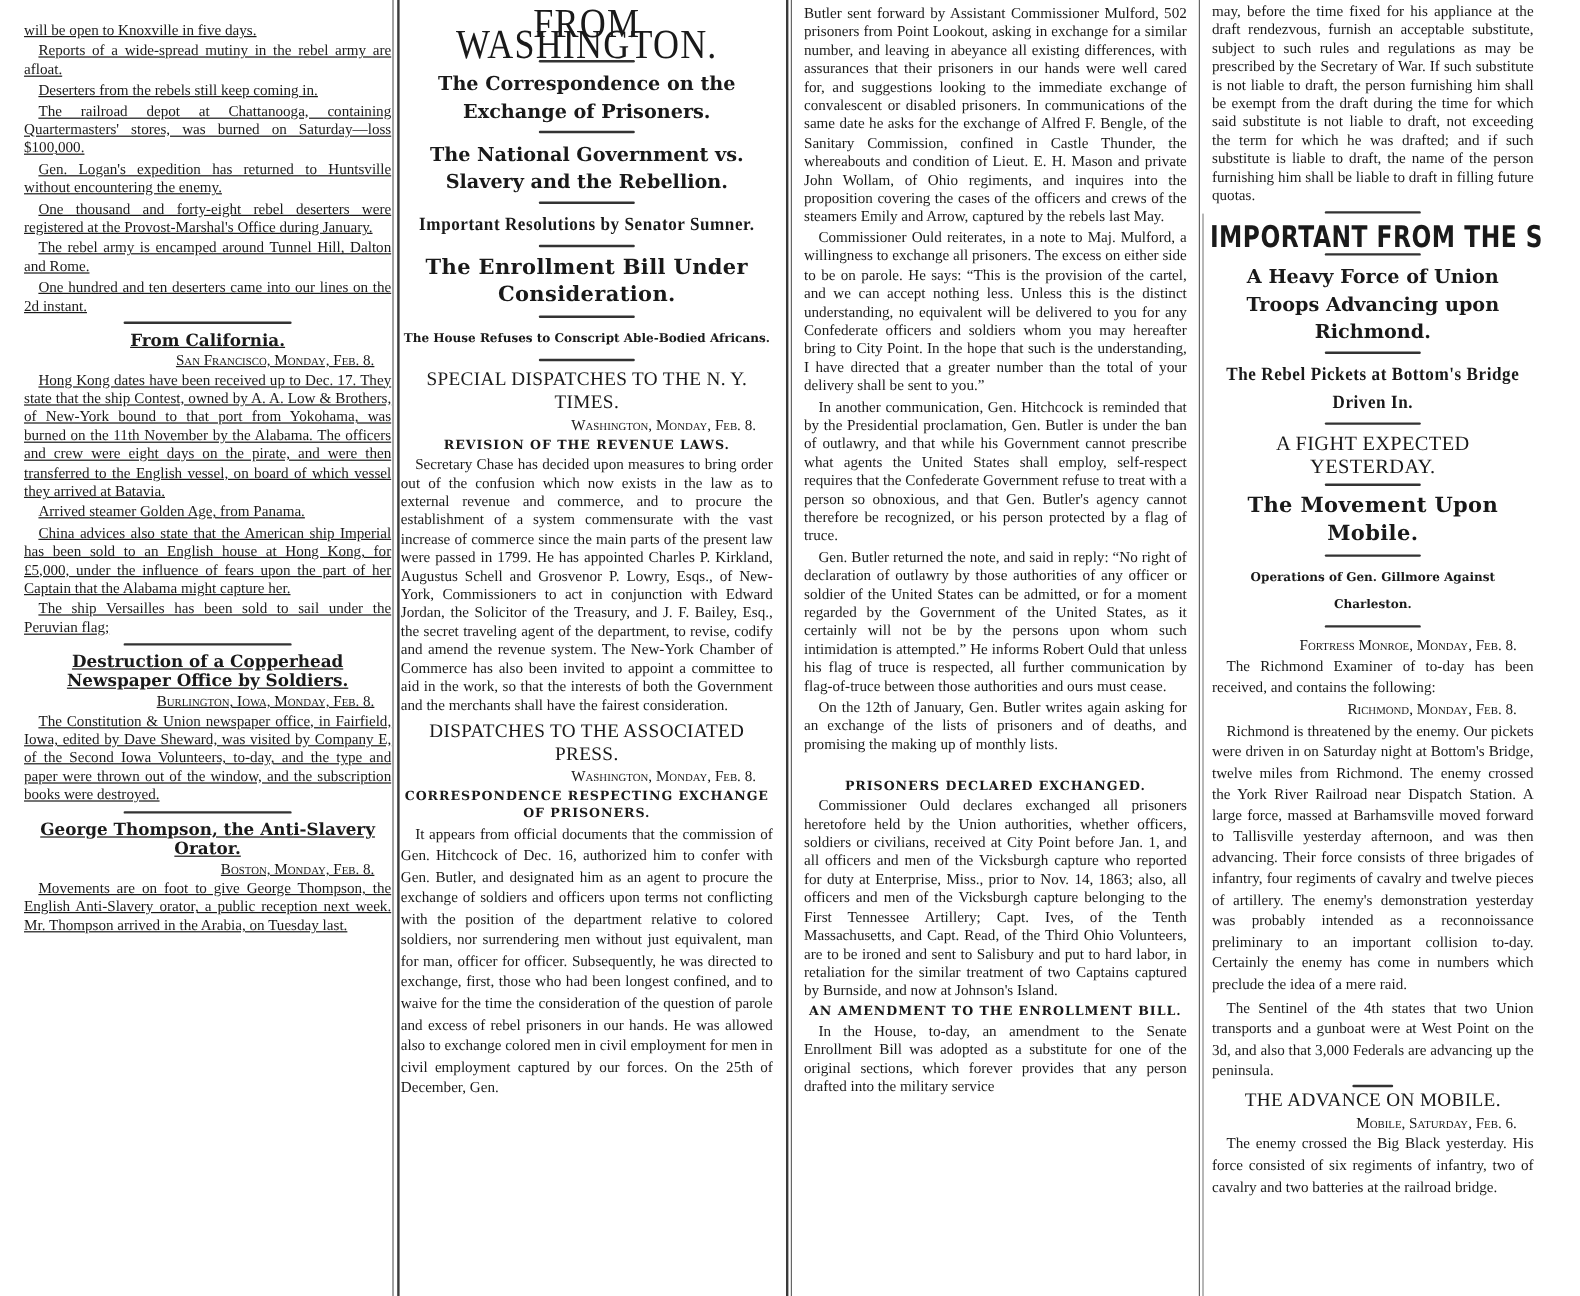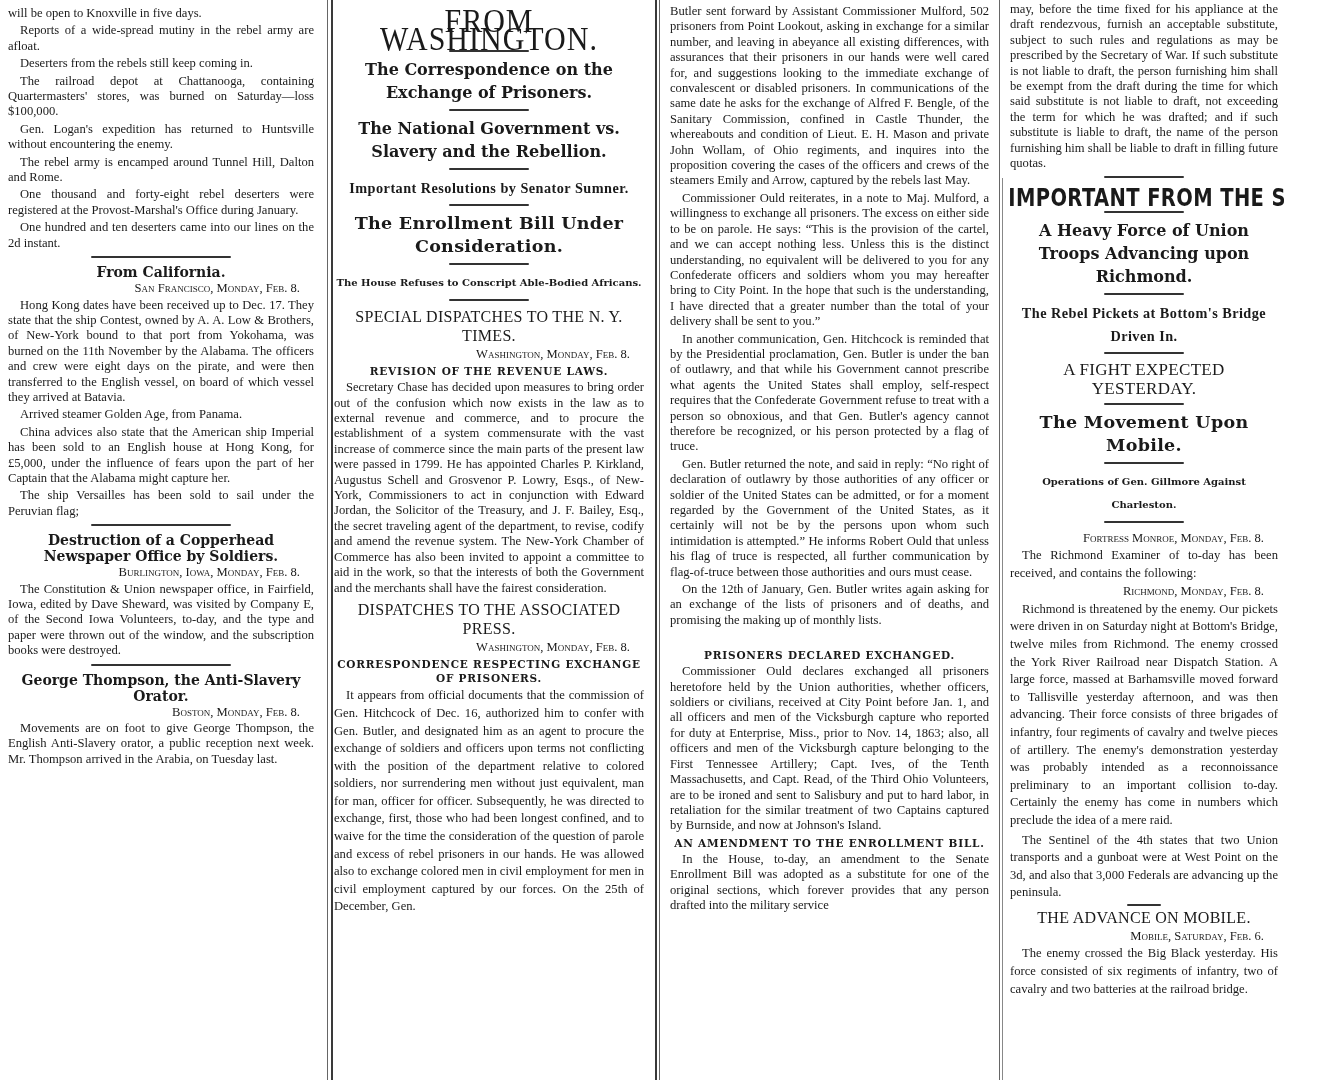--- a/index.html
+++ b/index.html
@@ -8,21 +8,21 @@
     background: #ffffff; color: #1a1a1a;
     font-family: "Liberation Serif", "DejaVu Serif", serif;
     position: relative;
   }
   .page { position: absolute; inset: 0; }
   .col {
     position: absolute; top: 0; bottom: 0;
     box-sizing: border-box; overflow: hidden;
     font-size: 12.6px; line-height: 15.4px;
   }
-  #col1 { left: 0; width: 322px; padding: 6px 8px 0 8px; }
+  #col1 { left: 12px; width: 322px; padding: 18px 8px 0 8px; text-decoration: underline; }
   #col2 { left: 334px; width: 318px; padding: 8px 8px 0 0; }
   #col3 { left: 660px; width: 337px; padding: 4px 8px 16px 10px; }
   #col4 { left: 1004px; width: 280px; padding: 2px 6px 0 6px; }
   .rule-v {
     position: absolute; top: 0; bottom: 0; width: 2px;
     background: #3a3a3a;
   }
   .rule-v.thin { width: 1px; background: #666; }
   p.para { margin: 0 0 2px 0; text-align: justify; text-indent: 12px; hyphens: none; }
   p.para.noindent { text-indent: 0; }
@@ -73,22 +73,22 @@
 <body>
 
 <div class="page">
 
   <div class="col" id="col1">
     <p class="para noindent">will be open to Knoxville in five days.</p>
     <p class="para">Reports of a wide-spread mutiny in the rebel army are afloat.</p>
     <p class="para">Deserters from the rebels still keep coming in.</p>
     <p class="para">The railroad depot at Chattanooga, containing Quartermasters' stores, was burned on Saturday—loss $100,000.</p>
     <p class="para">Gen. Logan's expedition has returned to Huntsville without encountering the enemy.</p>
+    <p class="para">One thousand and forty-eight rebel deserters were registered at the Provost-Marshal's Office during January.</p>
     <p class="para">The rebel army is encamped around Tunnel Hill, Dalton and Rome.</p>
-    <p class="para">One thousand and forty-eight rebel deserters were registered at the Provost-Marshal's Office during January.</p>
     <p class="para">One hundred and ten deserters came into our lines on the 2d instant.</p>
     <div class="hdrule long"></div>
 
     <h2 class="section">From California.</h2>
     <div class="dateline sc">San Francisco, Monday, Feb. 8.</div>
     <p class="para">Hong Kong dates have been received up to Dec. 17. They state that the ship Contest, owned by A. A. Low &amp; Brothers, of New-York bound to that port from Yokohama, was burned on the 11th November by the Alabama. The officers and crew were eight days on the pirate, and were then transferred to the English vessel, on board of which vessel they arrived at Batavia.</p>
     <p class="para">Arrived steamer Golden Age, from Panama.</p>
     <p class="para">China advices also state that the American ship Imperial has been sold to an English house at Hong Kong, for £5,000, under the influence of fears upon the part of her Captain that the Alabama might capture her.</p>
     <p class="para">The ship Versailles has been sold to sail under the Peruvian flag;</p>
     <div class="hdrule long"></div>

